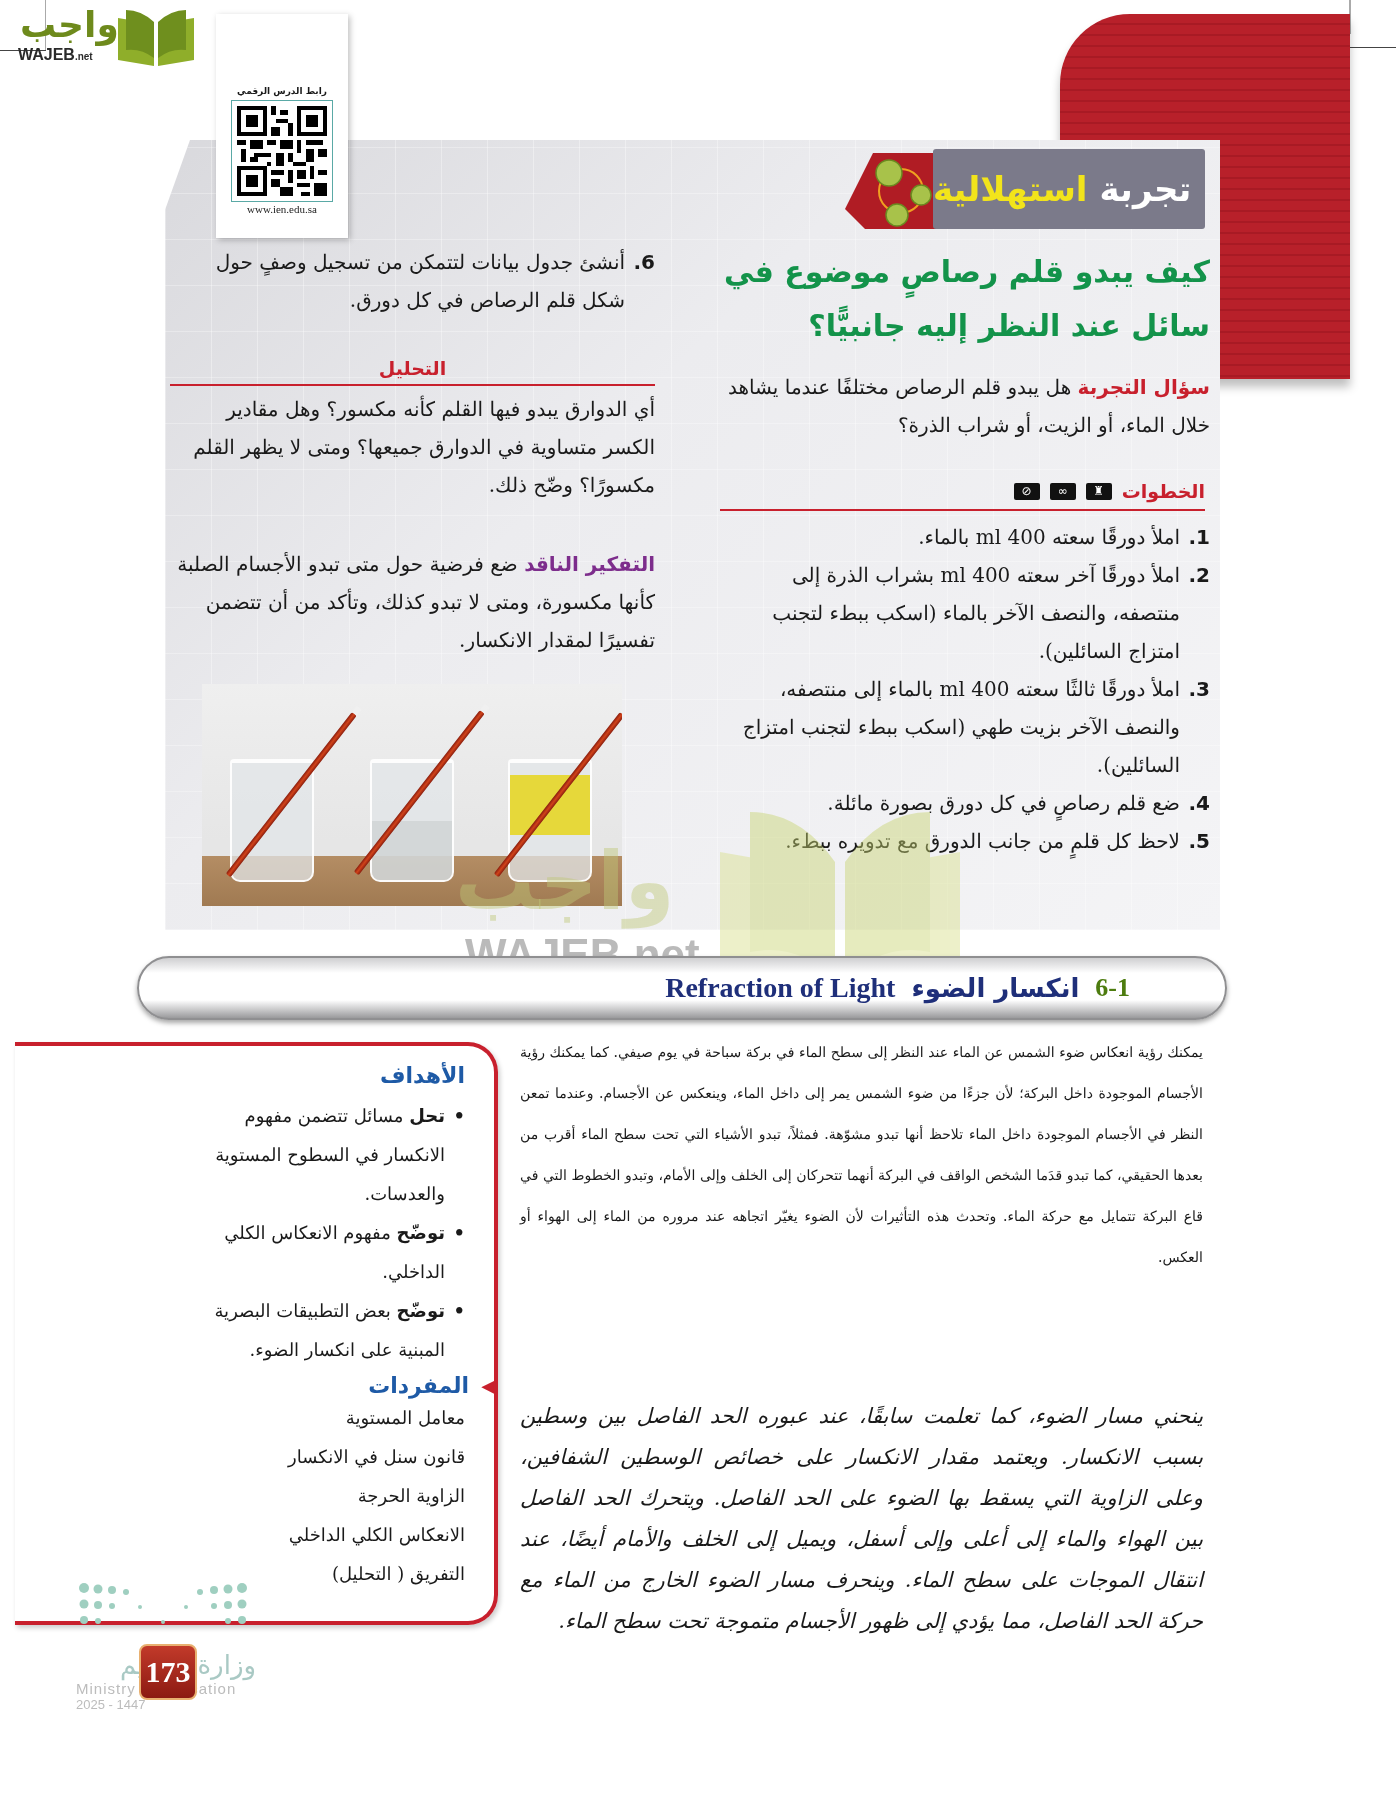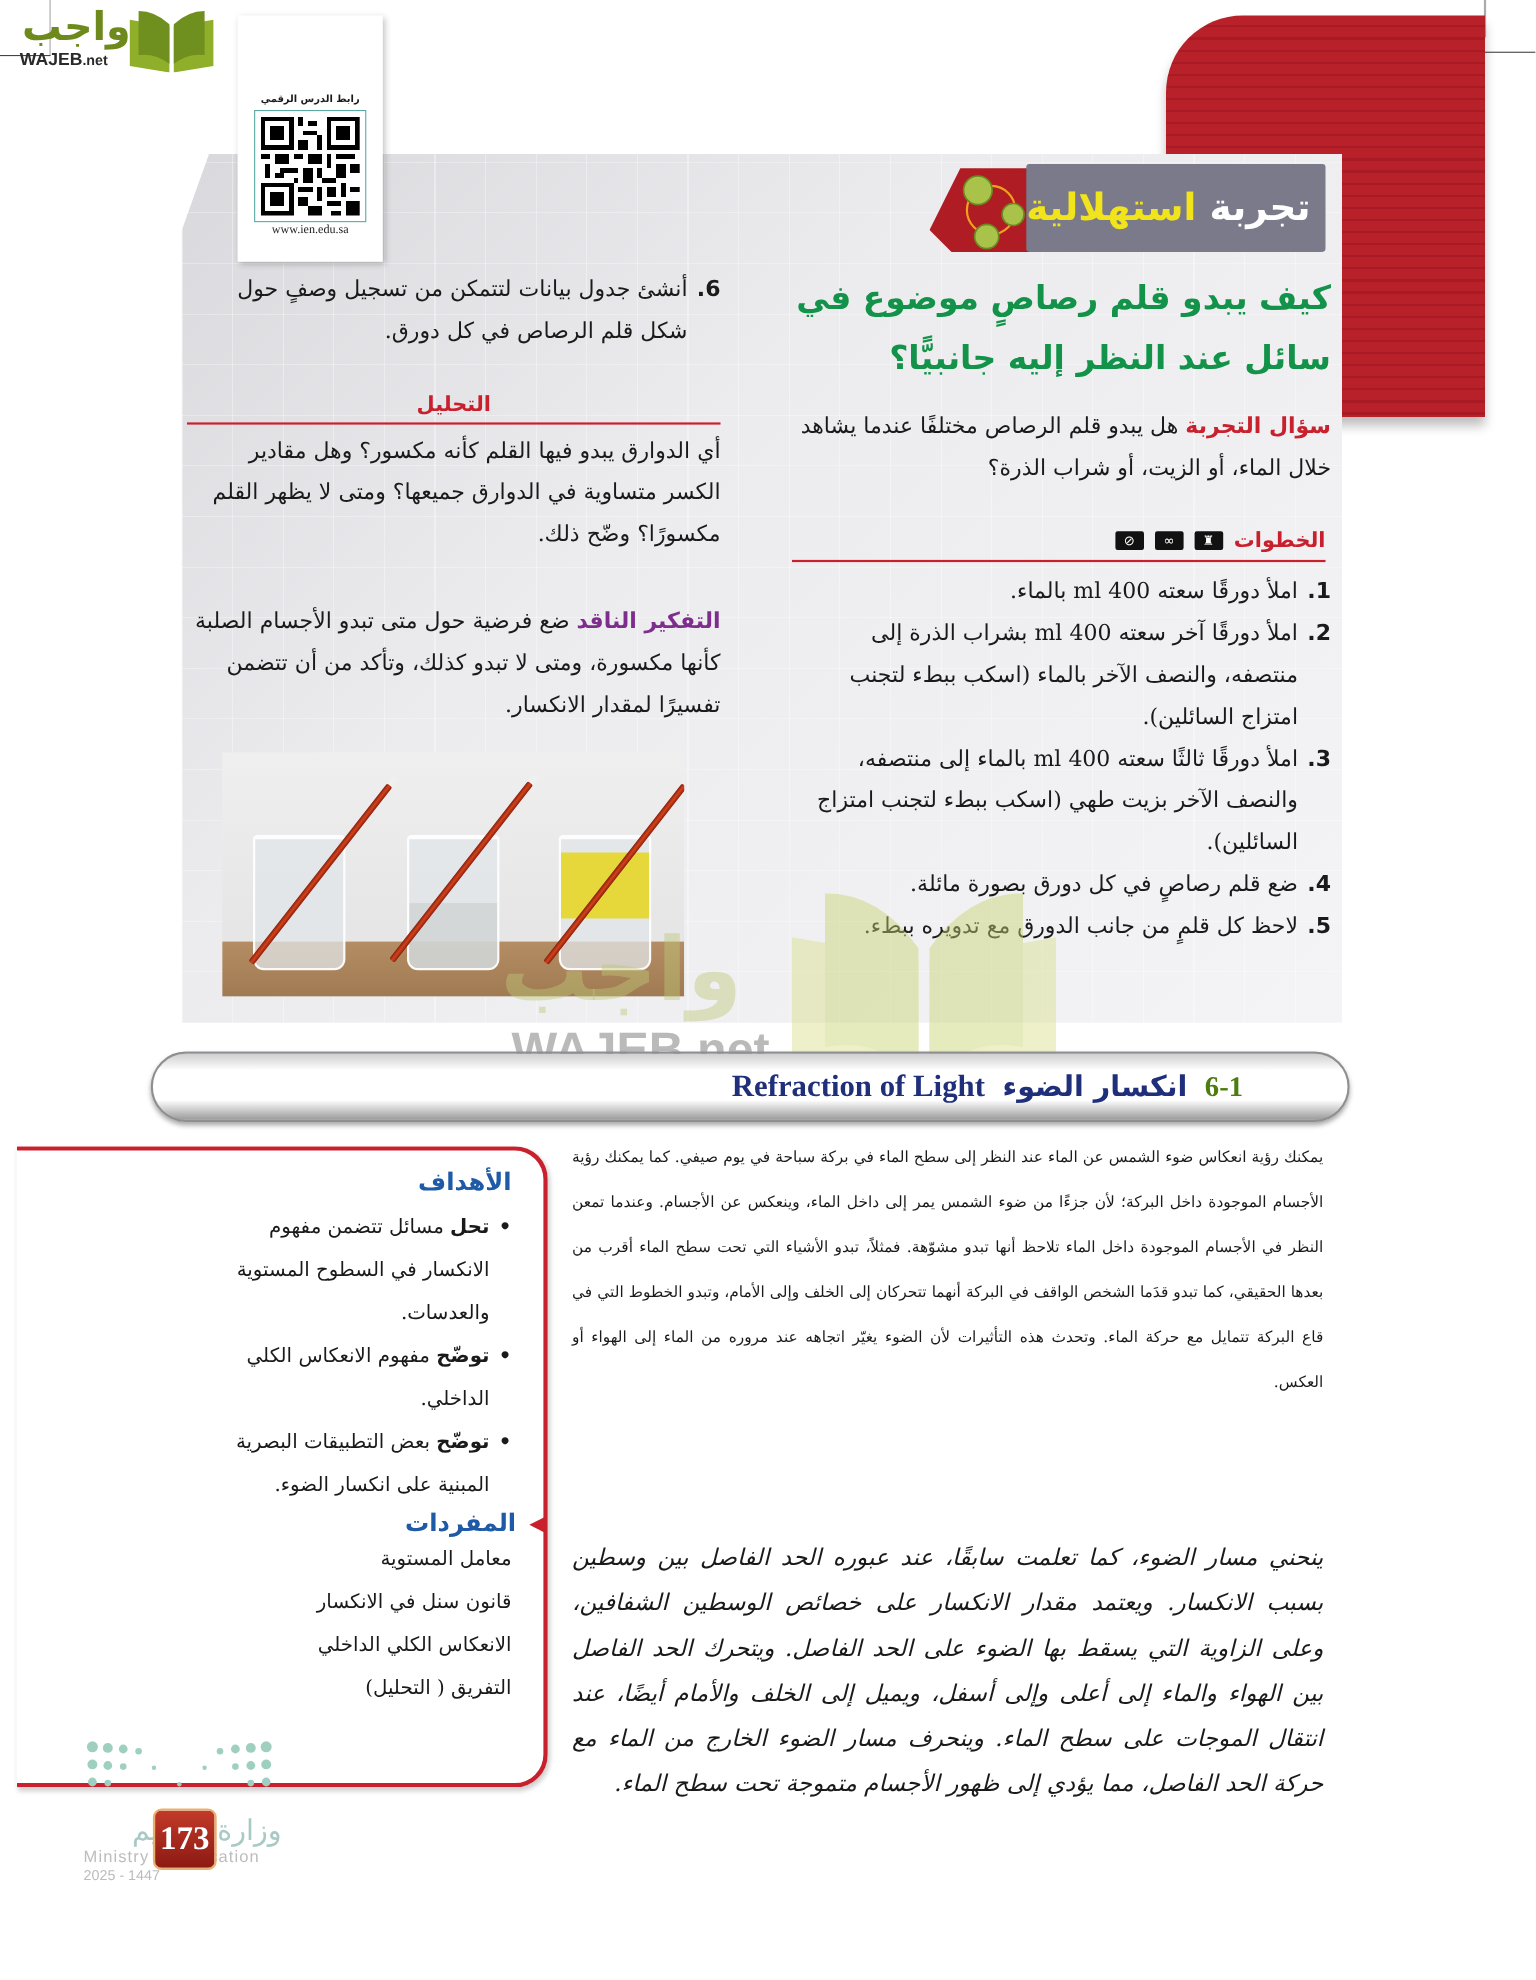--- a/index.html
+++ b/index.html
@@ -3,21 +3,21 @@
 <meta charset="utf-8">
 <style>
   * { box-sizing: border-box; margin: 0; padding: 0; }
   html, body { width: 1396px; height: 1800px; background: #ffffff; overflow: hidden; }
   body { position: relative; font-family: "DejaVu Sans", sans-serif; color: #1a1a1a; }
 
   
   .logo { position: absolute; left: 8px; top: 4px; width: 185px; height: 62px; }
   .logo .ar { position: absolute; left: 12px; top: 0; font-size: 36px; font-weight: bold; color: #6e8a1c; direction: rtl; }
   .logo .en { position: absolute; left: 10px; top: 42px; font-size: 16px; font-weight: bold; color: #2a2a2a; font-family: "Liberation Sans", sans-serif; }
-  .logo .en small { font-size: 13px; }
+  .logo .en small { font-size: 10px; }
   .logo .book { position: absolute; left: 108px; top: 4px; width: 80px; height: 58px; }
 
   
   .red-tab { position: absolute; left: 1060px; top: 14px; width: 290px; height: 365px;
     background: repeating-linear-gradient(180deg, #b8202a 0 9px, #a81a24 9px 11px);
     border-radius: 70px 0 0 0; box-shadow: 0 8px 10px rgba(0,0,0,0.25); }
   .corner-line-h { position: absolute; left: 1313px; top: 47px; width: 83px; height: 1px; background: #444; }
   .corner-line-v { position: absolute; left: 1349px; top: 0; width: 2px; height: 34px; background: #aaa; }
   .corner-line-tl { position: absolute; left: 0; top: 50px; width: 46px; height: 1px; background: #444; }
   .corner-line-tl2 { position: absolute; left: 45px; top: 0; width: 1px; height: 50px; background: #aaa; }
@@ -309,20 +309,21 @@
     <li><b>توضّح</b><span> مفهوم الانعكاس الكلي الداخلي.</span></li>
     <li><b>توضّح</b><span> بعض التطبيقات البصرية المبنية على انكسار الضوء.</span></li>
   </ul>
   <div class="vocab-head">
     <span class="arrow">◀</span>
     <span class="side-head" style="margin:0;">المفردات</span>
   </div>
   <ul class="vocab">
     <li>معامل المستوية</li>
     <li>قانون سنل في الانكسار</li>
+    <li>الزاوية الحرجة</li>
     <li>الانعكاس الكلي الداخلي</li>
     <li>التفريق ( التحليل)</li>
   </ul>
 </div>
 
 <svg class="ministry-dots" viewBox="0 0 170 45">
   <g fill="#9fcfc0">
     <circle cx="6" cy="6" r="5"></circle>
       <circle cx="20" cy="7" r="4.5"></circle>
       <circle cx="34" cy="8" r="4"></circle>

